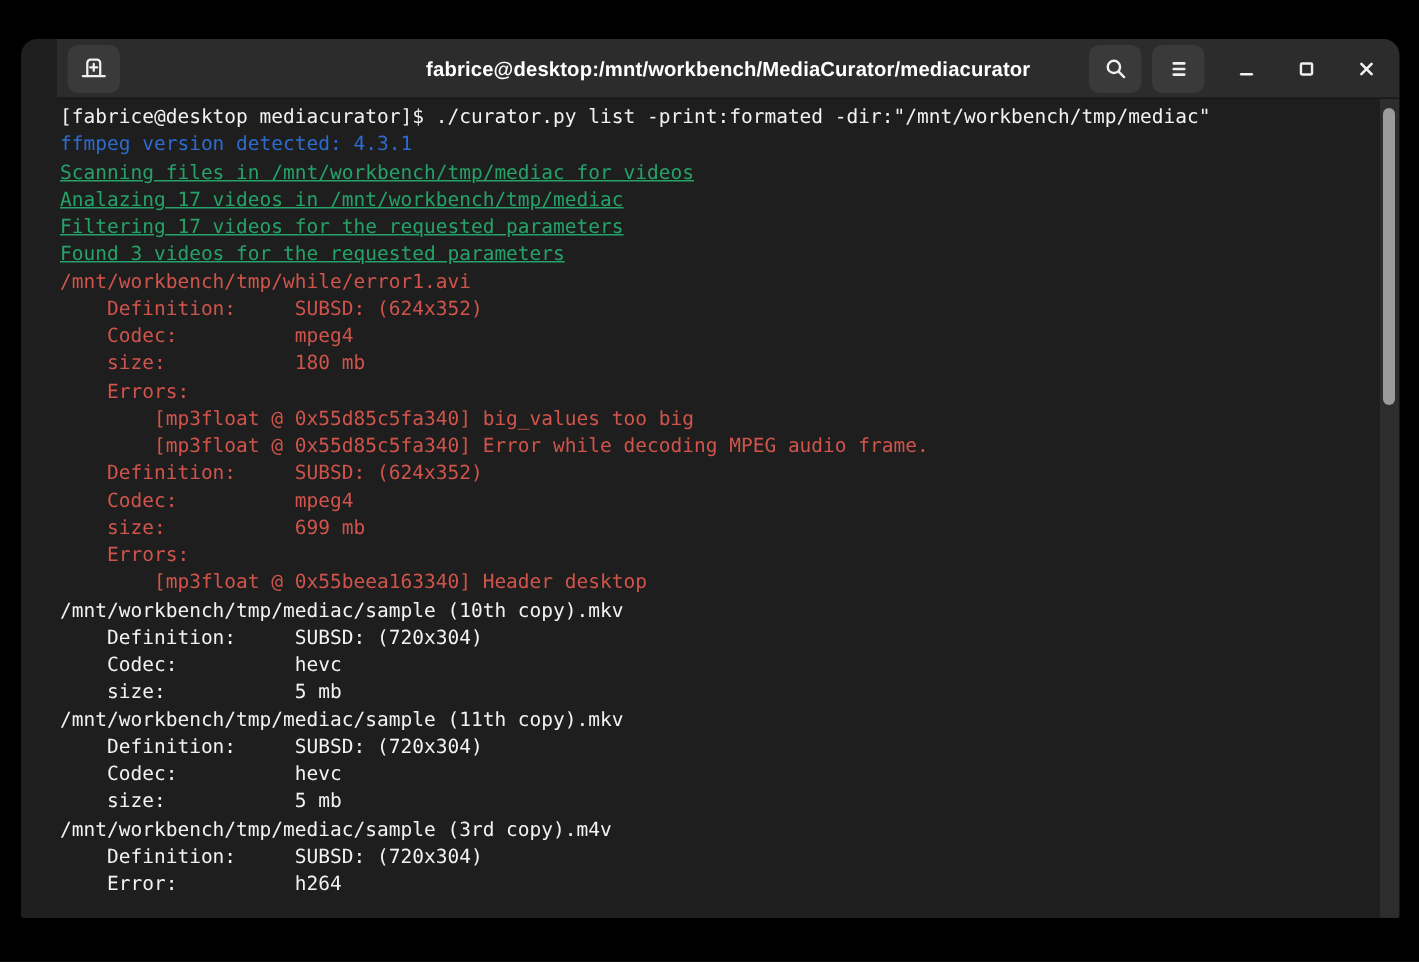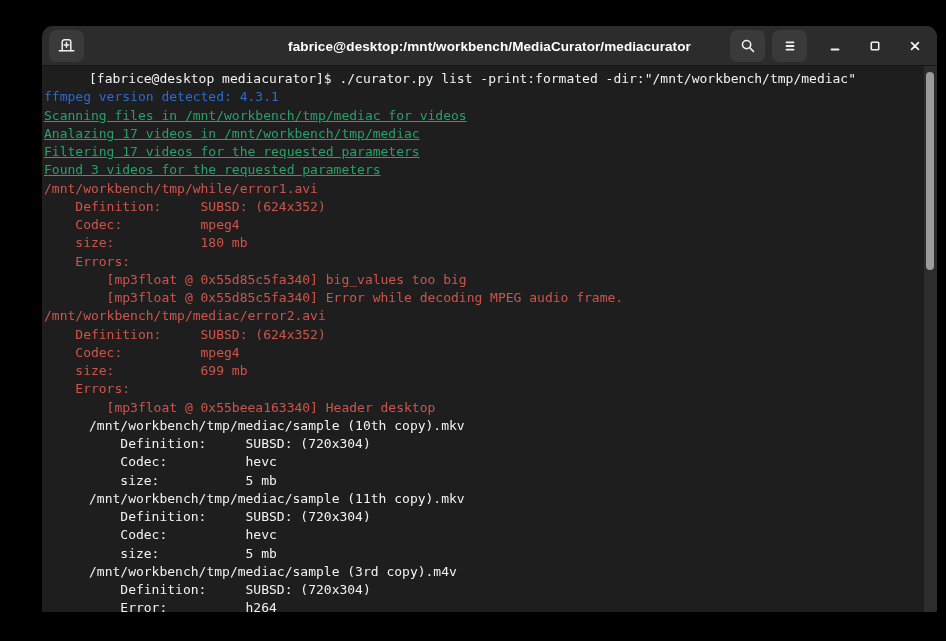--- a/index.html
+++ b/index.html
@@ -2,24 +2,25 @@
 <html style="--c-chrome: #2c2c2c; --c-terminal_bg: #1e1e1e; --c-fg: #f2f2f2; --c-info: #2d6bcf; --c-success: #26a269; --c-error: #d0544b; --c-thumb: #9b9b9b; --c-track: #2d2d2d;"><head>
 <meta charset="utf-8">
 <style>
   html,body{margin:0;padding:0;}
   body{
     width:946px;height:641px;background:#000;overflow:hidden;
     font-family:"Liberation Sans", sans-serif;
     position:relative;
   }
   .window{
-    position:absolute;left:42px;top:26px;width:895px;height:586px;
+    position:absolute;left:14px;top:26px;width:895px;height:586px;
     border-radius:11px 11px 2px 2px;overflow:hidden;
     box-shadow:0 2px 14px rgba(0,0,0,.8);
     background:var(--c-terminal_bg,#1e1e1e);
+    padding-left:24px;
   }
   .titlebar{
     height:40px;background:var(--c-chrome,#2c2c2c);
     border-bottom:1px solid #161616;
     display:flex;align-items:center;padding:0 10px 0 7px;
     position:relative;box-sizing:border-box;
   }
   .title{
     position:absolute;left:50%;top:50%;transform:translate(-50%,-50%);
     color:#ffffff;font-weight:700;font-size:13.5px;white-space:nowrap;
@@ -41,21 +42,21 @@
   .content{
     position:relative;height:546px;background:var(--c-terminal_bg,#1e1e1e);
     overflow:hidden;
   }
   .lines{
     padding:4px 0 0 2px;
     font-family:"DejaVu Sans Mono", monospace;
     font-size:13px;line-height:18.25px;
   }
   .line{white-space:pre;}
-  .line.fg{color:var(--c-fg,#f2f2f2);margin-left:45px;}
+  .line.fg{color:var(--c-fg,#f2f2f2);}
   .line.info{color:var(--c-info,#2d6bcf);}
   .line.success{color:var(--c-success,#26a269);text-decoration:underline;}
   .line.error{color:var(--c-error,#d0544b);}
   .sb-track{
     position:absolute;top:0;right:0;bottom:0;width:13px;
     background:var(--c-track,#2d2d2d);
   }
   .sb-thumb{
     position:absolute;top:6px;left:2px;width:8px;height:198px;
     border-radius:4px;background:var(--c-thumb,#9b9b9b);
@@ -117,21 +118,20 @@
         <div class="line success">Analazing 17 videos in /mnt/workbench/tmp/mediac</div>
         <div class="line success">Filtering 17 videos for the requested parameters</div>
         <div class="line success">Found 3 videos for the requested parameters</div>
         <div class="line error">/mnt/workbench/tmp/while/error1.avi</div>
         <div class="line error">    Definition:     SUBSD: (624x352)</div>
         <div class="line error">    Codec:          mpeg4</div>
         <div class="line error">    size:           180 mb</div>
         <div class="line error">    Errors:</div>
         <div class="line error">        [mp3float @ 0x55d85c5fa340] big_values too big</div>
         <div class="line error">        [mp3float @ 0x55d85c5fa340] Error while decoding MPEG audio frame.</div>
-        <div class="line error">/mnt/workbench/tmp/mediac/error2.avi</div>
         <div class="line error">    Definition:     SUBSD: (624x352)</div>
         <div class="line error">    Codec:          mpeg4</div>
         <div class="line error">    size:           699 mb</div>
         <div class="line error">    Errors:</div>
         <div class="line error">        [mp3float @ 0x55beea163340] Header desktop</div>
         <div class="line fg">/mnt/workbench/tmp/mediac/sample (10th copy).mkv</div>
         <div class="line fg">    Definition:     SUBSD: (720x304)</div>
         <div class="line fg">    Codec:          hevc</div>
         <div class="line fg">    size:           5 mb</div>
         <div class="line fg">/mnt/workbench/tmp/mediac/sample (11th copy).mkv</div>

